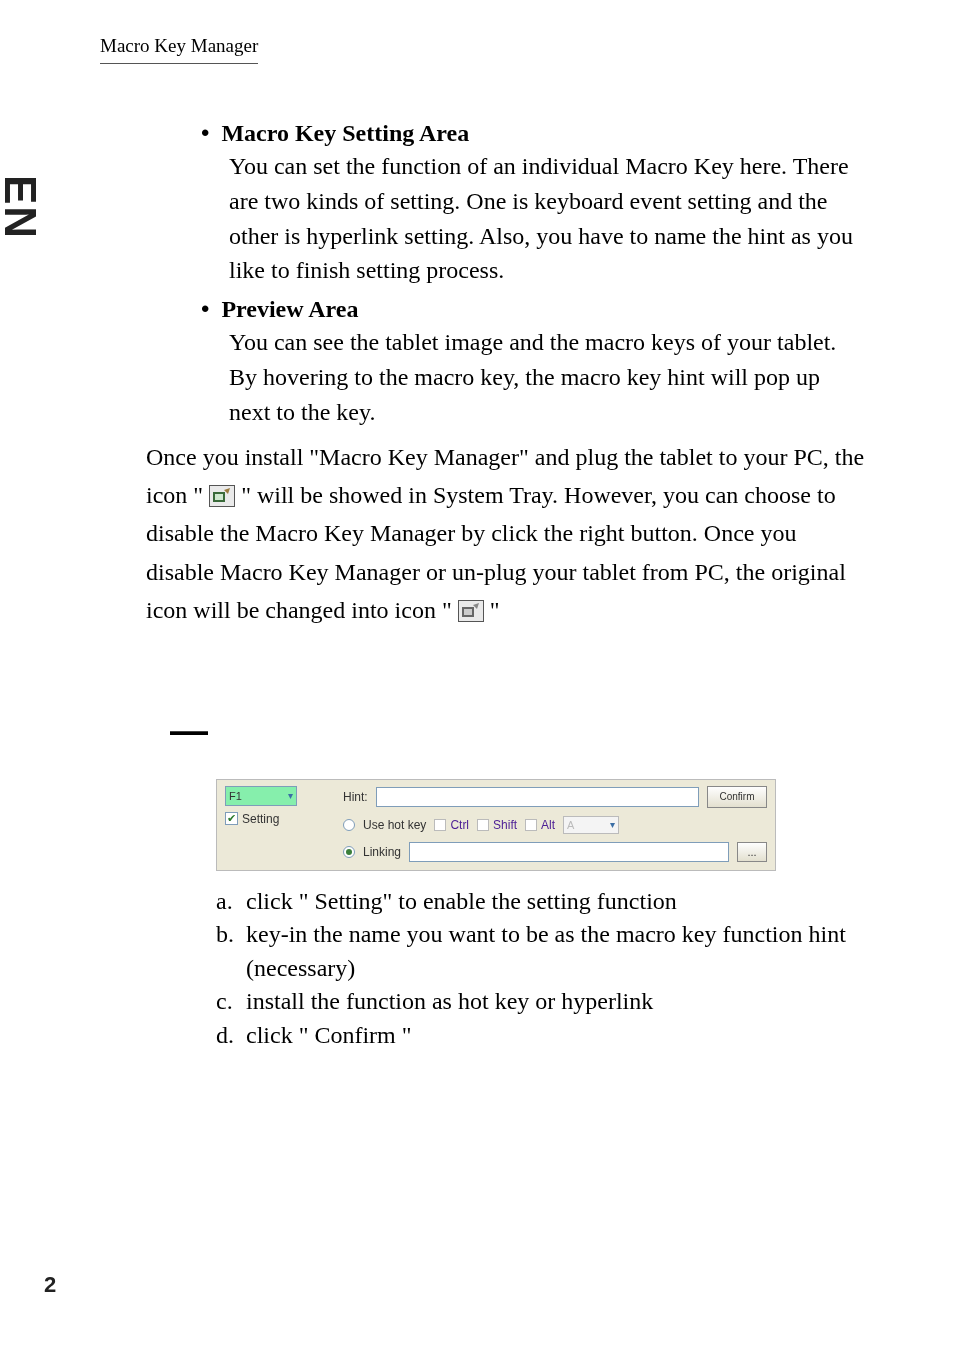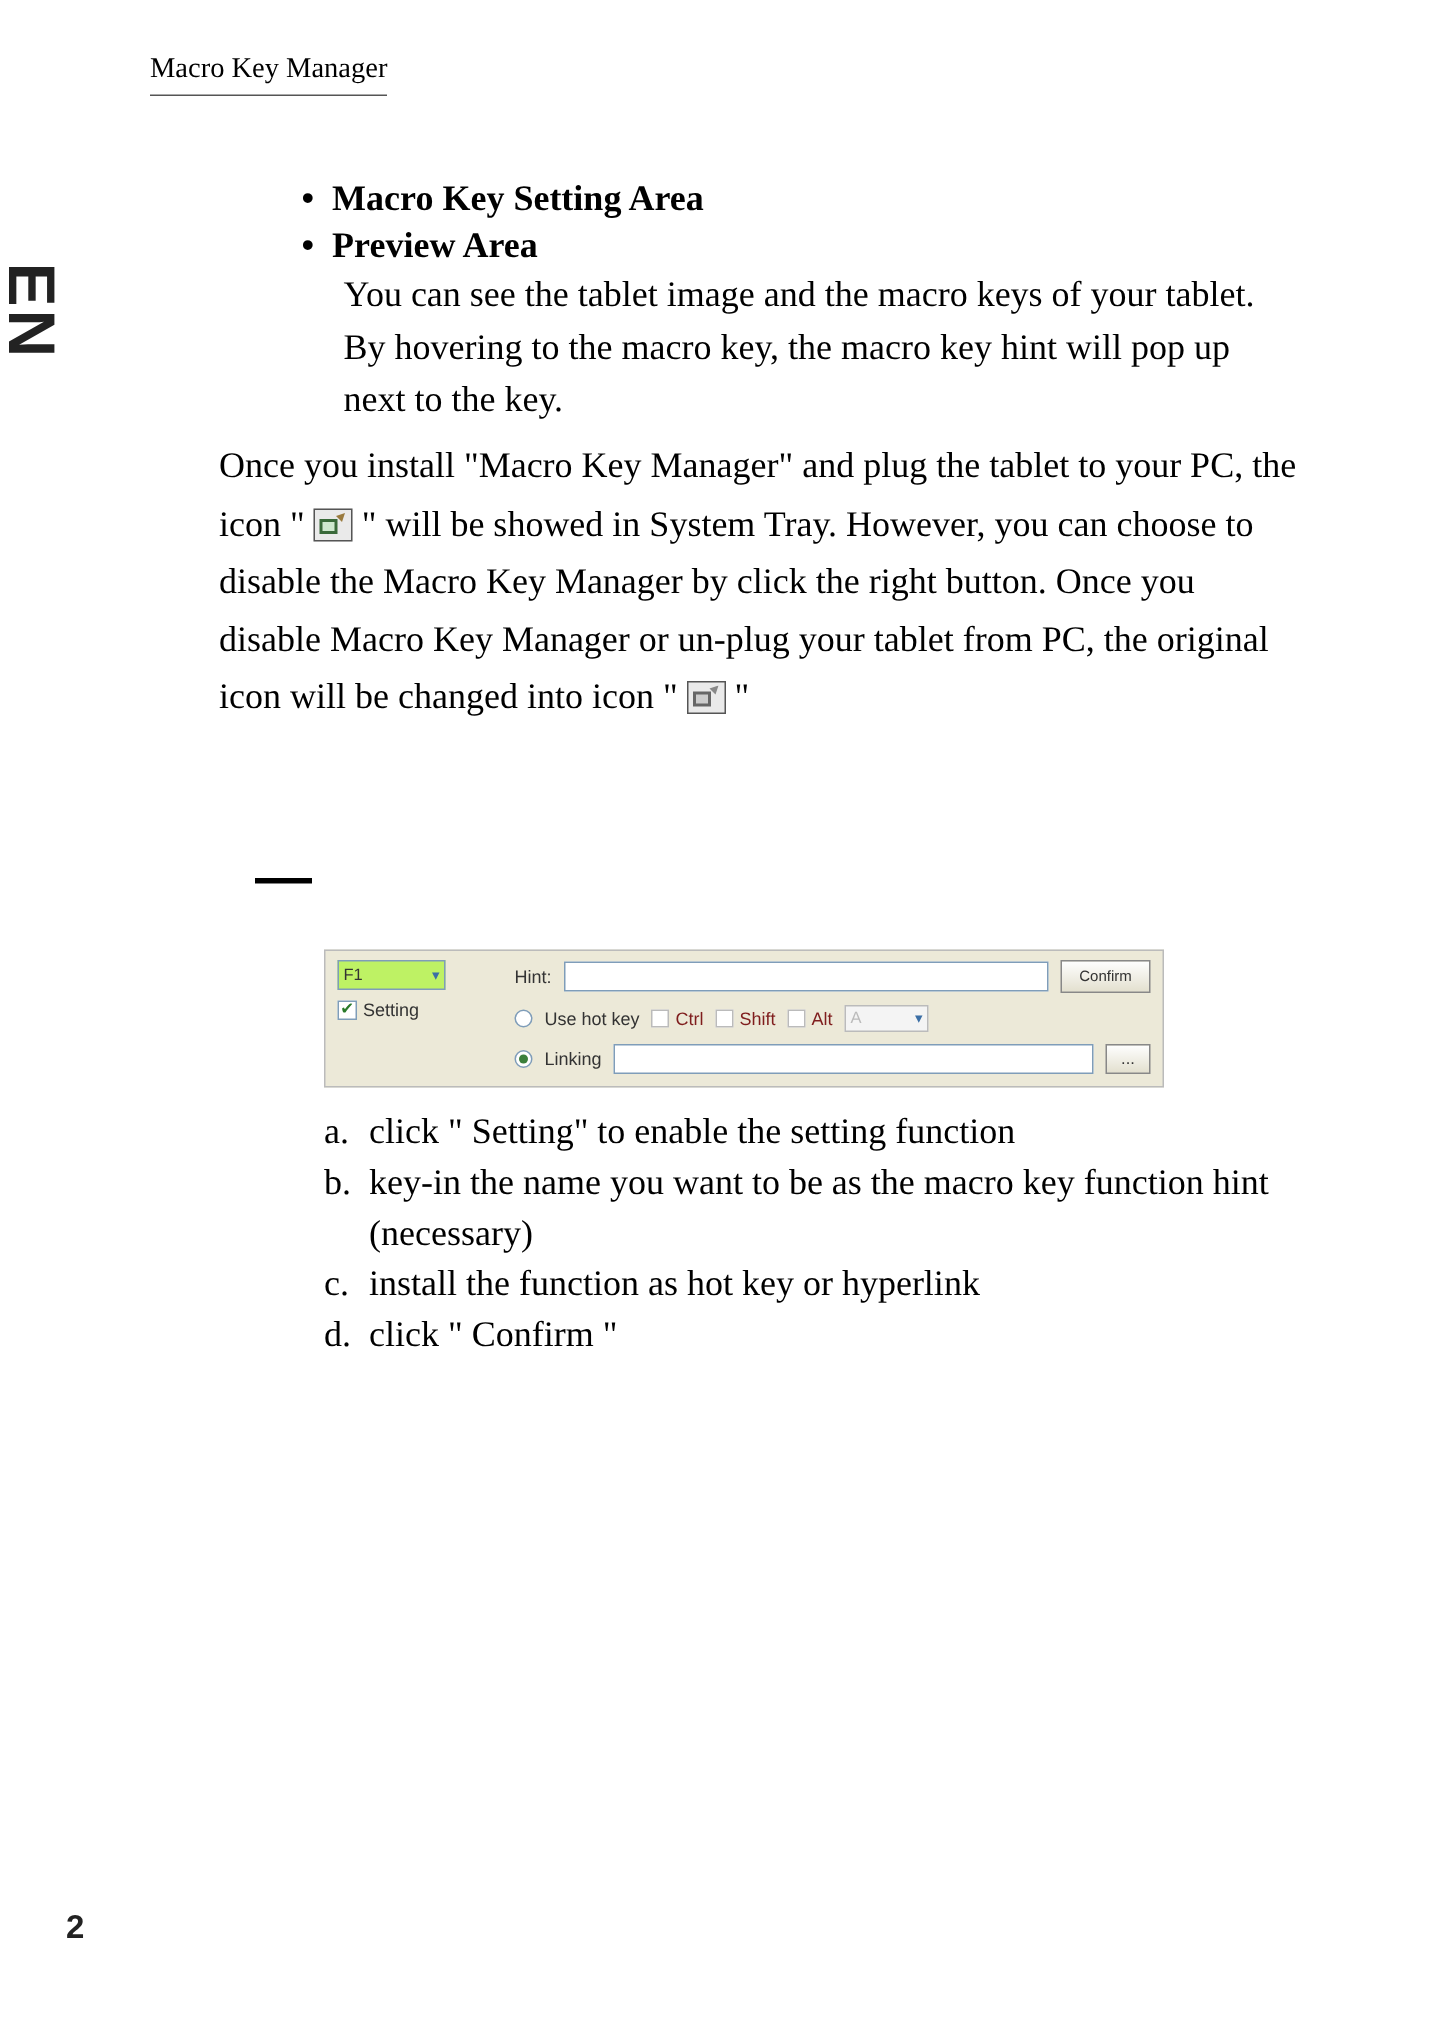--- a/index.html
+++ b/index.html
@@ -15,32 +15,32 @@
   .bul-body { font-size: 24px; line-height: 1.45; margin-left: 28px; margin-top: 2px; margin-bottom: 8px; }
   .h1 { font-size: 40px; font-weight: bold; margin-top: 150px; margin-bottom: 40px; }
   .para { font-size: 24px; line-height: 1.6; }
   .icon-box { display: inline-block; width: 26px; height: 22px; border: 1px solid #555; background: #eaeaea; vertical-align: -4px; position: relative; }
   .icon-box svg { position: absolute; left: 2px; top: 2px; }
   .dash-heading { display: flex; align-items: center; margin-top: 80px; margin-bottom: 26px; }
   .dash { font-size: 38px; font-family: Arial, sans-serif; margin-right: 18px; margin-left: 24px; font-weight: bold;}
   .sub-h { font-size: 30px; font-family: Arial, sans-serif; }
   .ui-shot { margin-left: 70px; width: 560px; background: #ece9d8; border: 1px solid #bbb; padding: 6px 8px 8px 8px; font-family: Tahoma, Arial, sans-serif; font-size: 12px; color: #333; }
   .ui-row { display: flex; align-items: center; gap: 8px; }
-  .combo { width: 72px; height: 20px; border: 1px solid #7f9db9; background: #bef264; display:flex; align-items:center; justify-content: space-between; padding: 0 3px; font-size: 11px; }
+  .combo { width: 72px; height: 20px; border: 1px solid #7f9db9; background: #86efac; display:flex; align-items:center; justify-content: space-between; padding: 0 3px; font-size: 11px; }
   .chev { color: #3b6ea5; font-size: 10px; }
   .chk-setting { margin-top: 6px; display: flex; align-items: center; gap: 4px; }
   .chk { width: 13px; height: 13px; border: 1px solid #7f9db9; background: #fff; display:flex; align-items:center; justify-content:center; color:#2a7a2a; font-size:11px; line-height:11px;}
   .rside { flex: 1; margin-left: 20px; }
   .hint-row { display: flex; align-items: center; gap: 8px; }
   .txt { flex: 1; height: 20px; border: 1px solid #7f9db9; background:#fff; }
   .btn { min-width: 60px; height: 22px; border: 1px solid #888; background: linear-gradient(#fefefe,#e3e0cf); font-size: 10px; display:flex; align-items:center; justify-content:center; padding: 0 6px;}
   .opt-row { display: flex; align-items: center; gap: 8px; margin-top: 8px; }
   .radio { width: 12px; height: 12px; border: 1px solid #7f9db9; border-radius: 50%; background:#fff; display:flex; align-items:center; justify-content:center; }
   .radio .dotr { width:6px; height:6px; border-radius:50%; background:#3b7f3b; }
-  .mod { display:flex; align-items:center; gap:4px; color:#7f1d1d; }
+  .mod { display:flex; align-items:center; gap:4px; color:#4c1d95; }
   .modbox { width: 12px; height:12px; border:1px solid #bbb; background:#fff; }
   .modcombo { width: 56px; height: 18px; border:1px solid #bbb; background:#f4f4f4; display:flex; align-items:center; justify-content:space-between; padding:0 3px; color:#bbb; font-size:11px;}
   .browse { width: 30px; height: 20px; border:1px solid #888; background: linear-gradient(#fefefe,#e3e0cf); display:flex; align-items:center; justify-content:center; font-size:11px;}
   .steps { margin-left: 70px; margin-top: 14px; font-size: 24px; line-height: 1.4; }
   .step-row { display:flex; }
   .step-let { width: 30px; }
   .step-txt { flex:1; }
   .pagenum { position: absolute; left: 44px; bottom: 56px; font-family: Arial, sans-serif; font-weight: bold; font-size: 22px; color: #222; }
   .tight-dot-row { display:flex; align-items:baseline; }
 </style>
@@ -51,20 +51,21 @@
   <div class="header-title">Macro Key Manager</div>
   <div class="side-lang">EN</div>
 
   <div class="content">
     <div class="bullet-list">
       <div class="bullet-item">
         <div class="tight-dot-row">
           <span class="dot">•</span>
           <span class="bul-title">Macro Key Setting Area</span>
         </div>
+        <div class="bul-body">You can set the function of an individual Macro Key here. There are two kinds of setting. One is keyboard event setting and the other is hyperlink setting. Also, you have to name the hint as you like to finish setting process.</div>
       </div>
       <div class="bullet-item">
         <div class="tight-dot-row">
           <span class="dot">•</span>
           <span class="bul-title">Preview Area</span>
         </div>
         <div class="bul-body">You can see the tablet image and the macro keys of your tablet. By hovering to the macro key, the macro key hint will pop up next to the key.</div>
       </div>
     </div>
 

